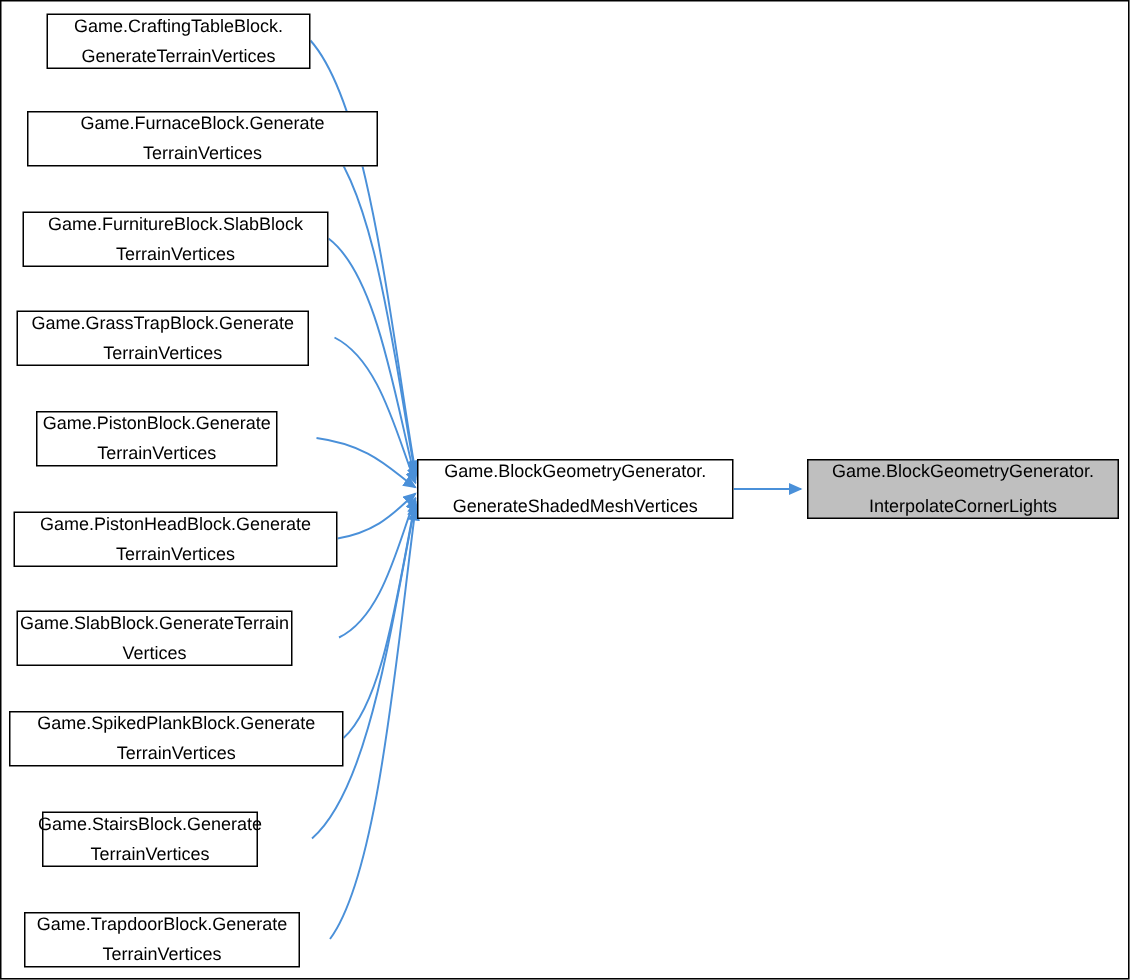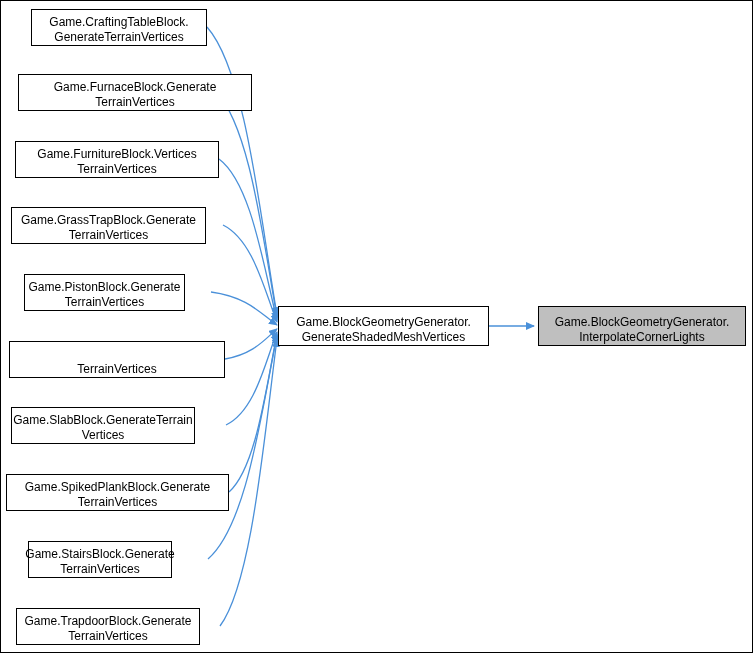--- a/index.html
+++ b/index.html
@@ -39,21 +39,21 @@
   }
   .node{
     position:absolute;
     box-sizing:border-box;
     height:37px;
     background:var(--node-fill);
     border:1px solid var(--border-color);
     display:flex;
     flex-direction:column;
     align-items:center;
-    justify-content:flex-end;
+    justify-content:space-between;
     text-align:center;
     font-size:12px;
     line-height:15px;
     color:#000;
     cursor:pointer;
   }
   .node.big{height:40px;}
   .node.gray{background:var(--target-fill);}
   .node span{display:block;white-space:nowrap;}
 </style>
@@ -85,35 +85,36 @@
     <span>Game.CraftingTableBlock.</span>
     <span>GenerateTerrainVertices</span>
   </div>
 
   <div class="node" style="left:17px;top:73px;width:234px">
     <span>Game.FurnaceBlock.Generate</span>
     <span>TerrainVertices</span>
   </div>
 
   <div class="node" style="left:14px;top:140px;width:204px">
-    <span>Game.FurnitureBlock.Vertices</span>
+    <span>Game.FurnitureBlock.SlabBlock</span>
     <span>TerrainVertices</span>
   </div>
 
   <div class="node" style="left:10px;top:206px;width:195px">
     <span>Game.GrassTrapBlock.Generate</span>
     <span>TerrainVertices</span>
   </div>
 
   <div class="node" style="left:23px;top:273px;width:161px">
     <span>Game.PistonBlock.Generate</span>
     <span>TerrainVertices</span>
   </div>
 
   <div class="node" style="left:8px;top:340px;width:216px">
+    <span>Game.PistonHeadBlock.Generate</span>
     <span>TerrainVertices</span>
   </div>
 
   <div class="node" style="left:10px;top:406px;width:184px">
     <span>Game.SlabBlock.GenerateTerrain</span>
     <span>Vertices</span>
   </div>
 
   <div class="node" style="left:5px;top:473px;width:223px">
     <span>Game.SpikedPlankBlock.Generate</span>

